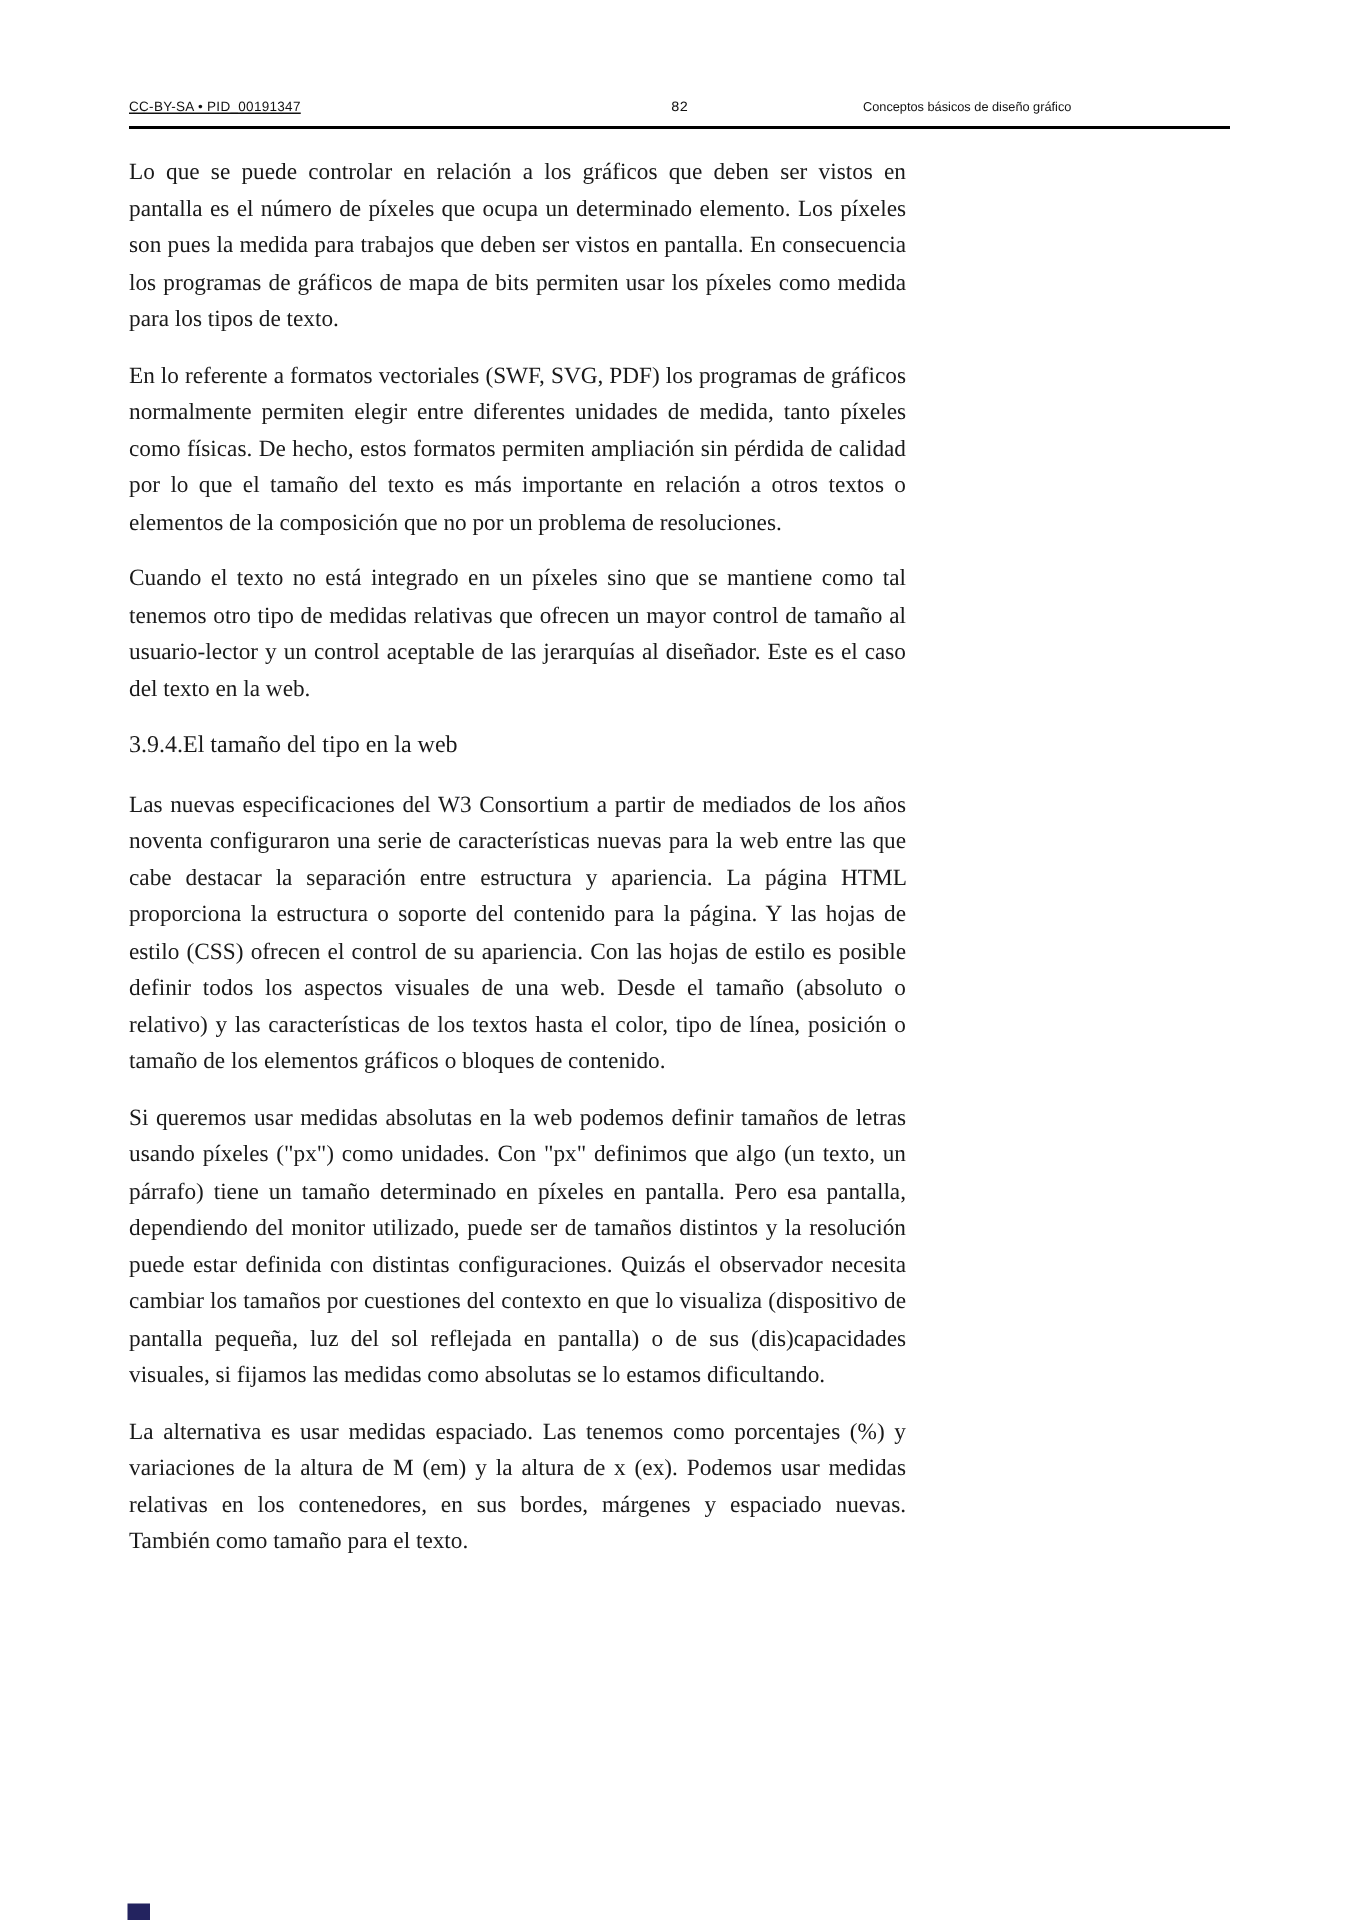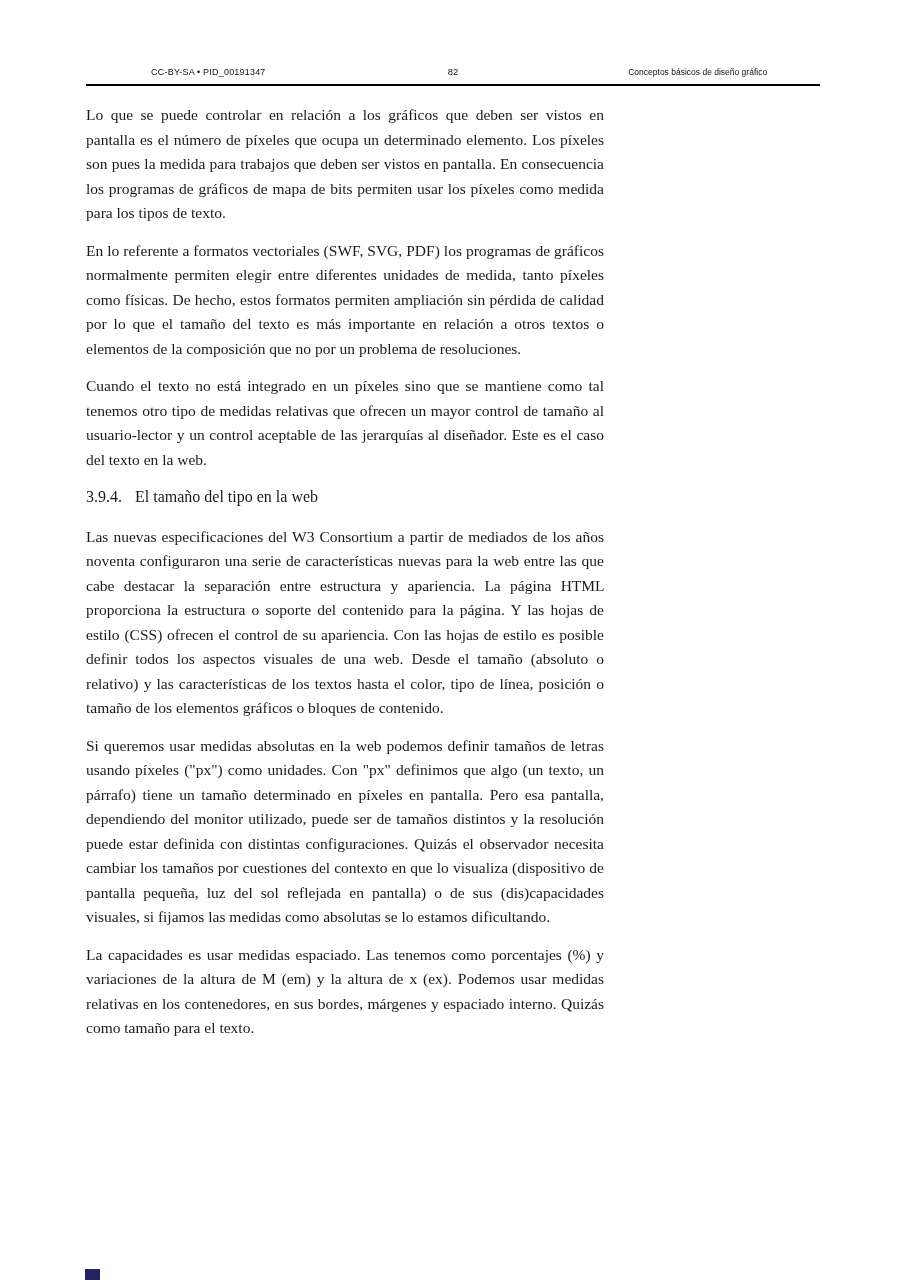--- a/index.html
+++ b/index.html
@@ -16,23 +16,23 @@
     position: absolute;
     left: 86px;
     top: 66px;
     width: 734px;
     display: flex;
     align-items: baseline;
     font-family: "Liberation Sans", "DejaVu Sans", sans-serif;
     font-size: 9px;
     color: #111111;
   }
-  .hdr-left  { flex: 1; text-align: center;  letter-spacing: 0.2px; }
-  .hdr-center{ flex: 1; text-align: center; font-size: 9.5px; }
-  .hdr-right { flex: 1; text-align: center; font-size: 8.5px; }
+  .hdr-left  { flex: 1; text-align: left;  letter-spacing: 0.2px; text-decoration: underline; }
+  .hdr-center{ flex: 1; text-align: center; font-size: 9.5px; font-family: Liberation Mono, monospace; }
+  .hdr-right { flex: 1; text-align: left; font-size: 8.5px; }
   .header-rule {
     position: absolute;
     left: 86px;
     top: 84px;
     width: 734px;
     height: 2px;
     background: #000000;
   }
   .page-body {
     position: absolute;
@@ -45,21 +45,21 @@
     hyphens: auto;
     -webkit-hyphens: auto;
   }
   .page-body p.paragraph { margin: 0 0 13px 0; }
   .page-body h3.heading {
     font-size: 16px;
     font-weight: 700;
     margin: 9px 0 15px 0;
     text-align: left;
   }
-  .heading .seg + .seg { margin-left: 13px; }
+  .heading .seg + .seg { }
   strong { font-weight: 400; }
   .corner-mark {
     position: absolute;
     left: 85px;
     bottom: 0;
     width: 15px;
     height: 11px;
   }
 </style>
 </head>
@@ -75,18 +75,18 @@
 
   <div class="header-rule"></div>
 
   <main class="page-body" id="body-container">
       <p class="paragraph"><span class="seg">Lo que se puede controlar en relación a los gráficos que deben ser vistos en pantalla es el número de píxeles que ocupa un determinado elemento. Los </span><strong class="seg">píxeles</strong><span class="seg"> son pues la medida para trabajos que deben ser vistos en pantalla. En consecuencia los programas de gráficos de mapa de bits permiten usar los píxeles como medida para los tipos de texto.</span></p>
       <p class="paragraph"><span class="seg">En lo referente a formatos vectoriales (SWF, SVG, PDF) los programas de gráficos normalmente permiten elegir entre diferentes unidades de medida, tanto píxeles como físicas. De hecho, estos formatos permiten ampliación sin pérdida de calidad por lo que el tamaño del texto es más importante en relación a otros textos o elementos de la composición que no por un problema de resoluciones.</span></p>
       <p class="paragraph"><span class="seg">Cuando el texto no está integrado en un píxeles sino que se mantiene como tal tenemos otro tipo de medidas relativas que ofrecen un mayor control de tamaño al usuario-lector y un control aceptable de las jerarquías al diseñador. Este es el caso del texto en la web.</span></p>
       <h3 class="heading"><strong class="seg">3.9.4.</strong><strong class="seg">El tamaño del tipo en la web</strong></h3>
       <p class="paragraph"><span class="seg">Las nuevas especificaciones del W3 Consortium a partir de mediados de los años noventa configuraron una serie de características nuevas para la web entre las que cabe destacar la separación entre estructura y apariencia. La </span><strong class="seg">página HTML</strong><span class="seg"> proporciona la estructura o soporte del contenido para la página. Y las </span><strong class="seg">hojas de estilo</strong><span class="seg"> (CSS) ofrecen el control de su apariencia. Con las hojas de estilo es posible definir todos los aspectos visuales de una web. Desde el tamaño (absoluto o relativo) y las características de los textos hasta el color, tipo de línea, posición o tamaño de los elementos gráficos o bloques de contenido.</span></p>
       <p class="paragraph"><span class="seg">Si queremos usar </span><strong class="seg">medidas absolutas</strong><span class="seg"> en la web podemos definir tamaños de letras usando píxeles ("px") como unidades. Con "px" definimos que algo (un texto, un párrafo) tiene un tamaño determinado en píxeles en pantalla. Pero esa pantalla, dependiendo del monitor utilizado, puede ser de tamaños distintos y la resolución puede estar definida con distintas configuraciones. Quizás el observador necesita cambiar los tamaños por cuestiones del contexto en que lo visualiza (dispositivo de pantalla pequeña, luz del sol reflejada en pantalla) o de sus (dis)capacidades visuales, si fijamos las medidas como absolutas se lo estamos dificultando.</span></p>
-      <p class="paragraph"><span class="seg">La capacidades es usar </span><strong class="seg">medidas espaciado</strong><span class="seg">. Las tenemos como porcentajes (%) y variaciones de la altura de M (em) y la altura de x (ex). Podemos usar medidas relativas en los contenedores, en sus bordes, márgenes y espaciado interno. Quizás como tamaño para el texto.</span></p>
+      <p class="paragraph"><span class="seg">La alternativa es usar </span><strong class="seg">medidas espaciado</strong><span class="seg">. Las tenemos como porcentajes (%) y variaciones de la altura de M (em) y la altura de x (ex). Podemos usar medidas relativas en los contenedores, en sus bordes, márgenes y espaciado nuevas. También como tamaño para el texto.</span></p>
     </main>
 
   <div class="corner-mark" style="background: rgb(35, 35, 95);"></div>
 
 </div>
 
 </body></html>

